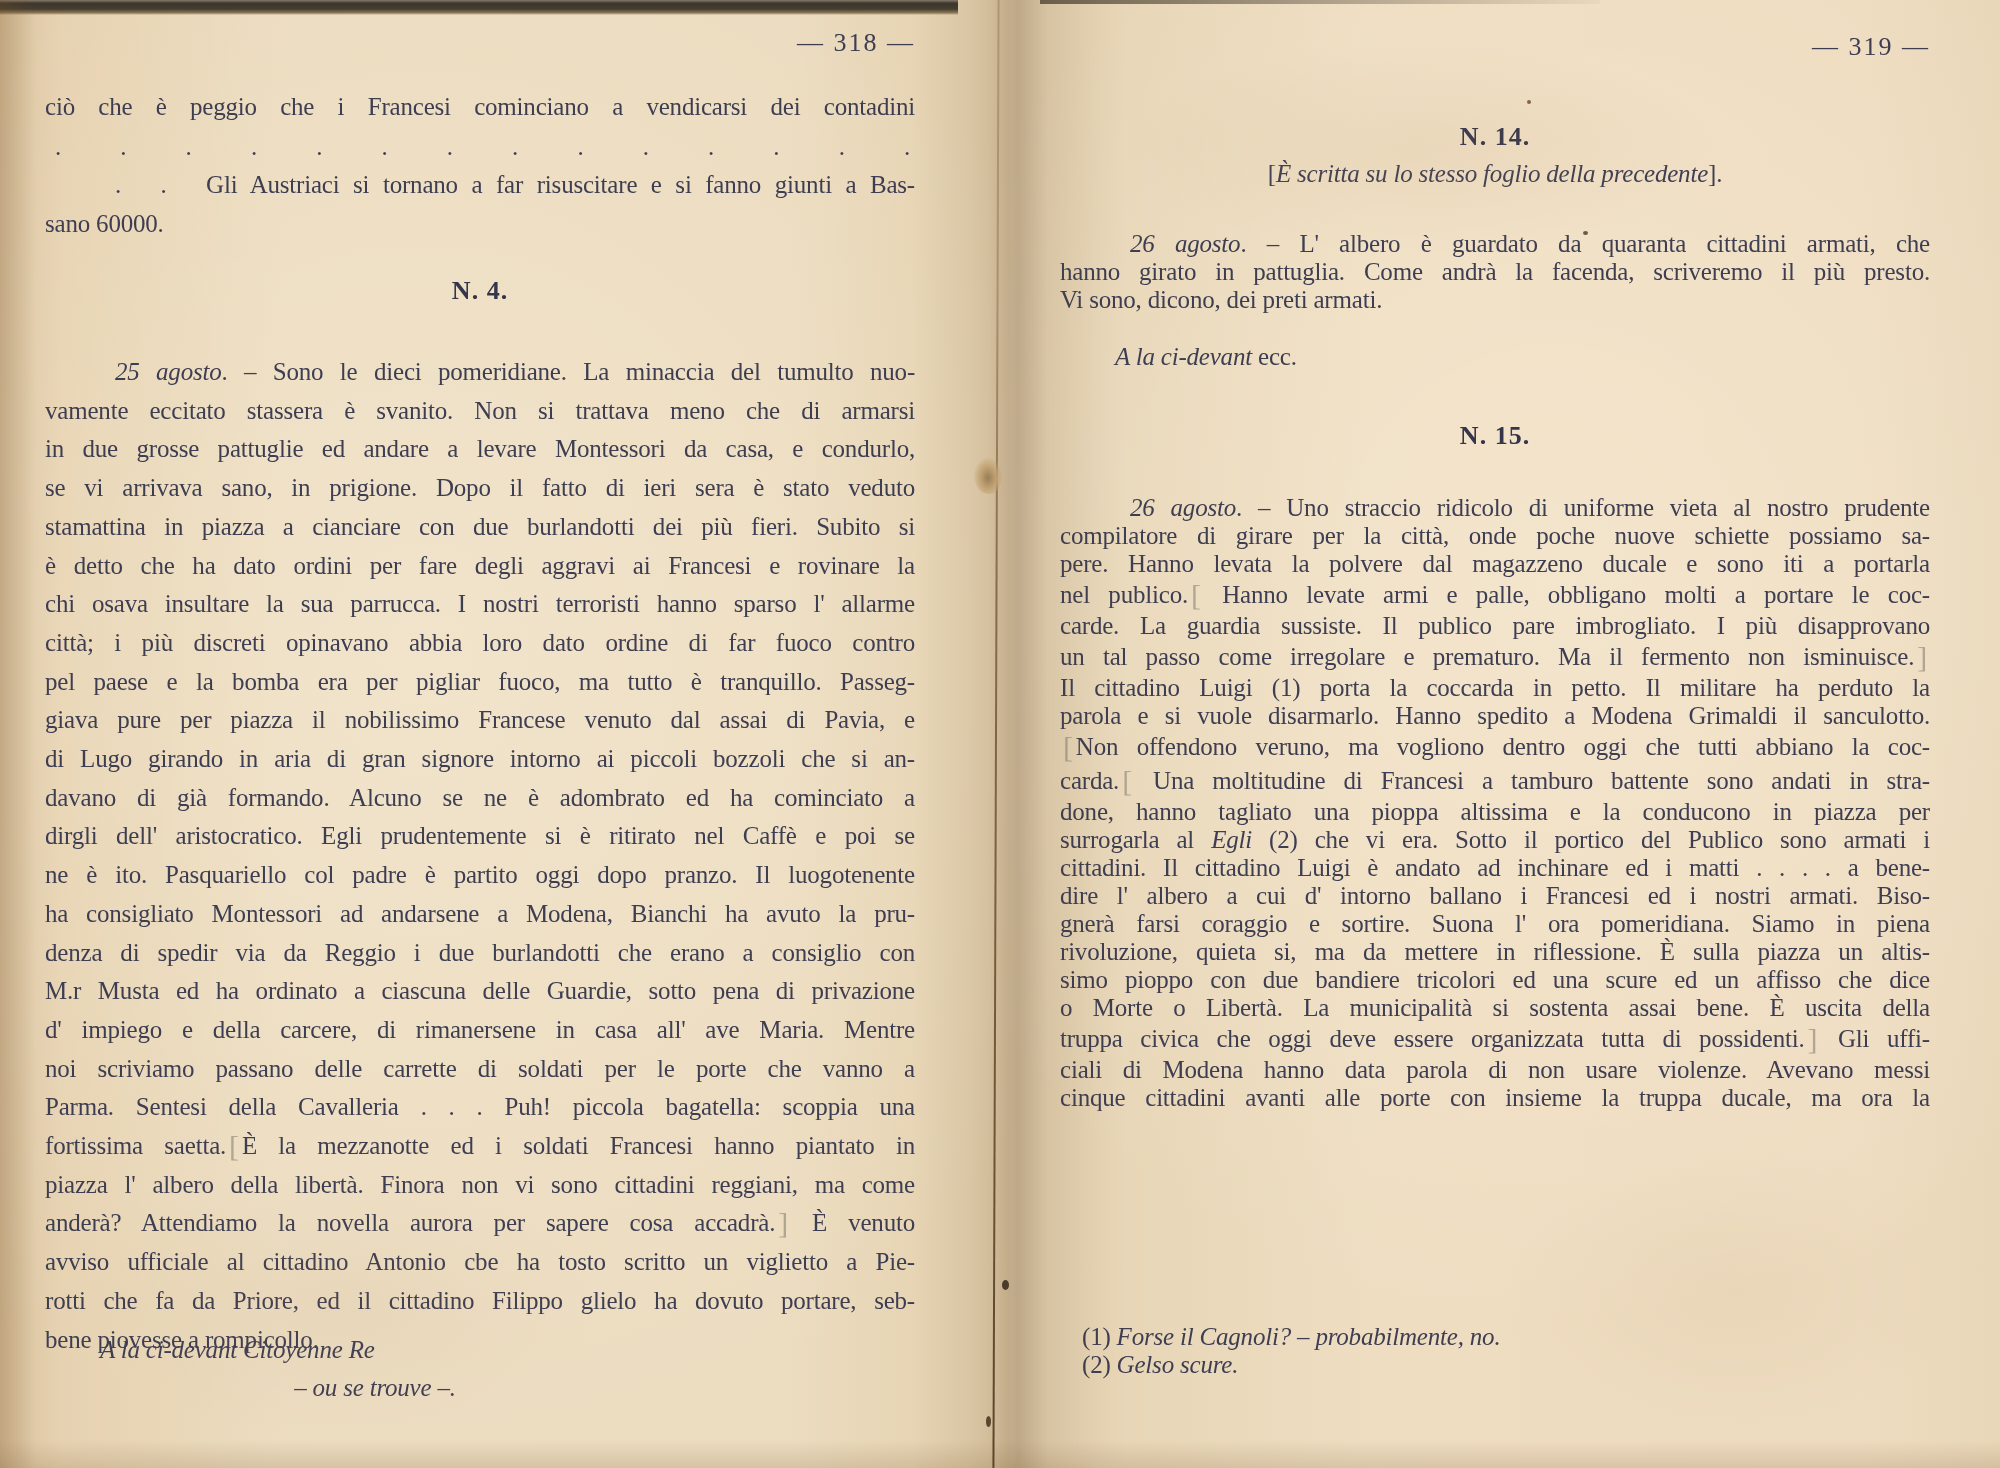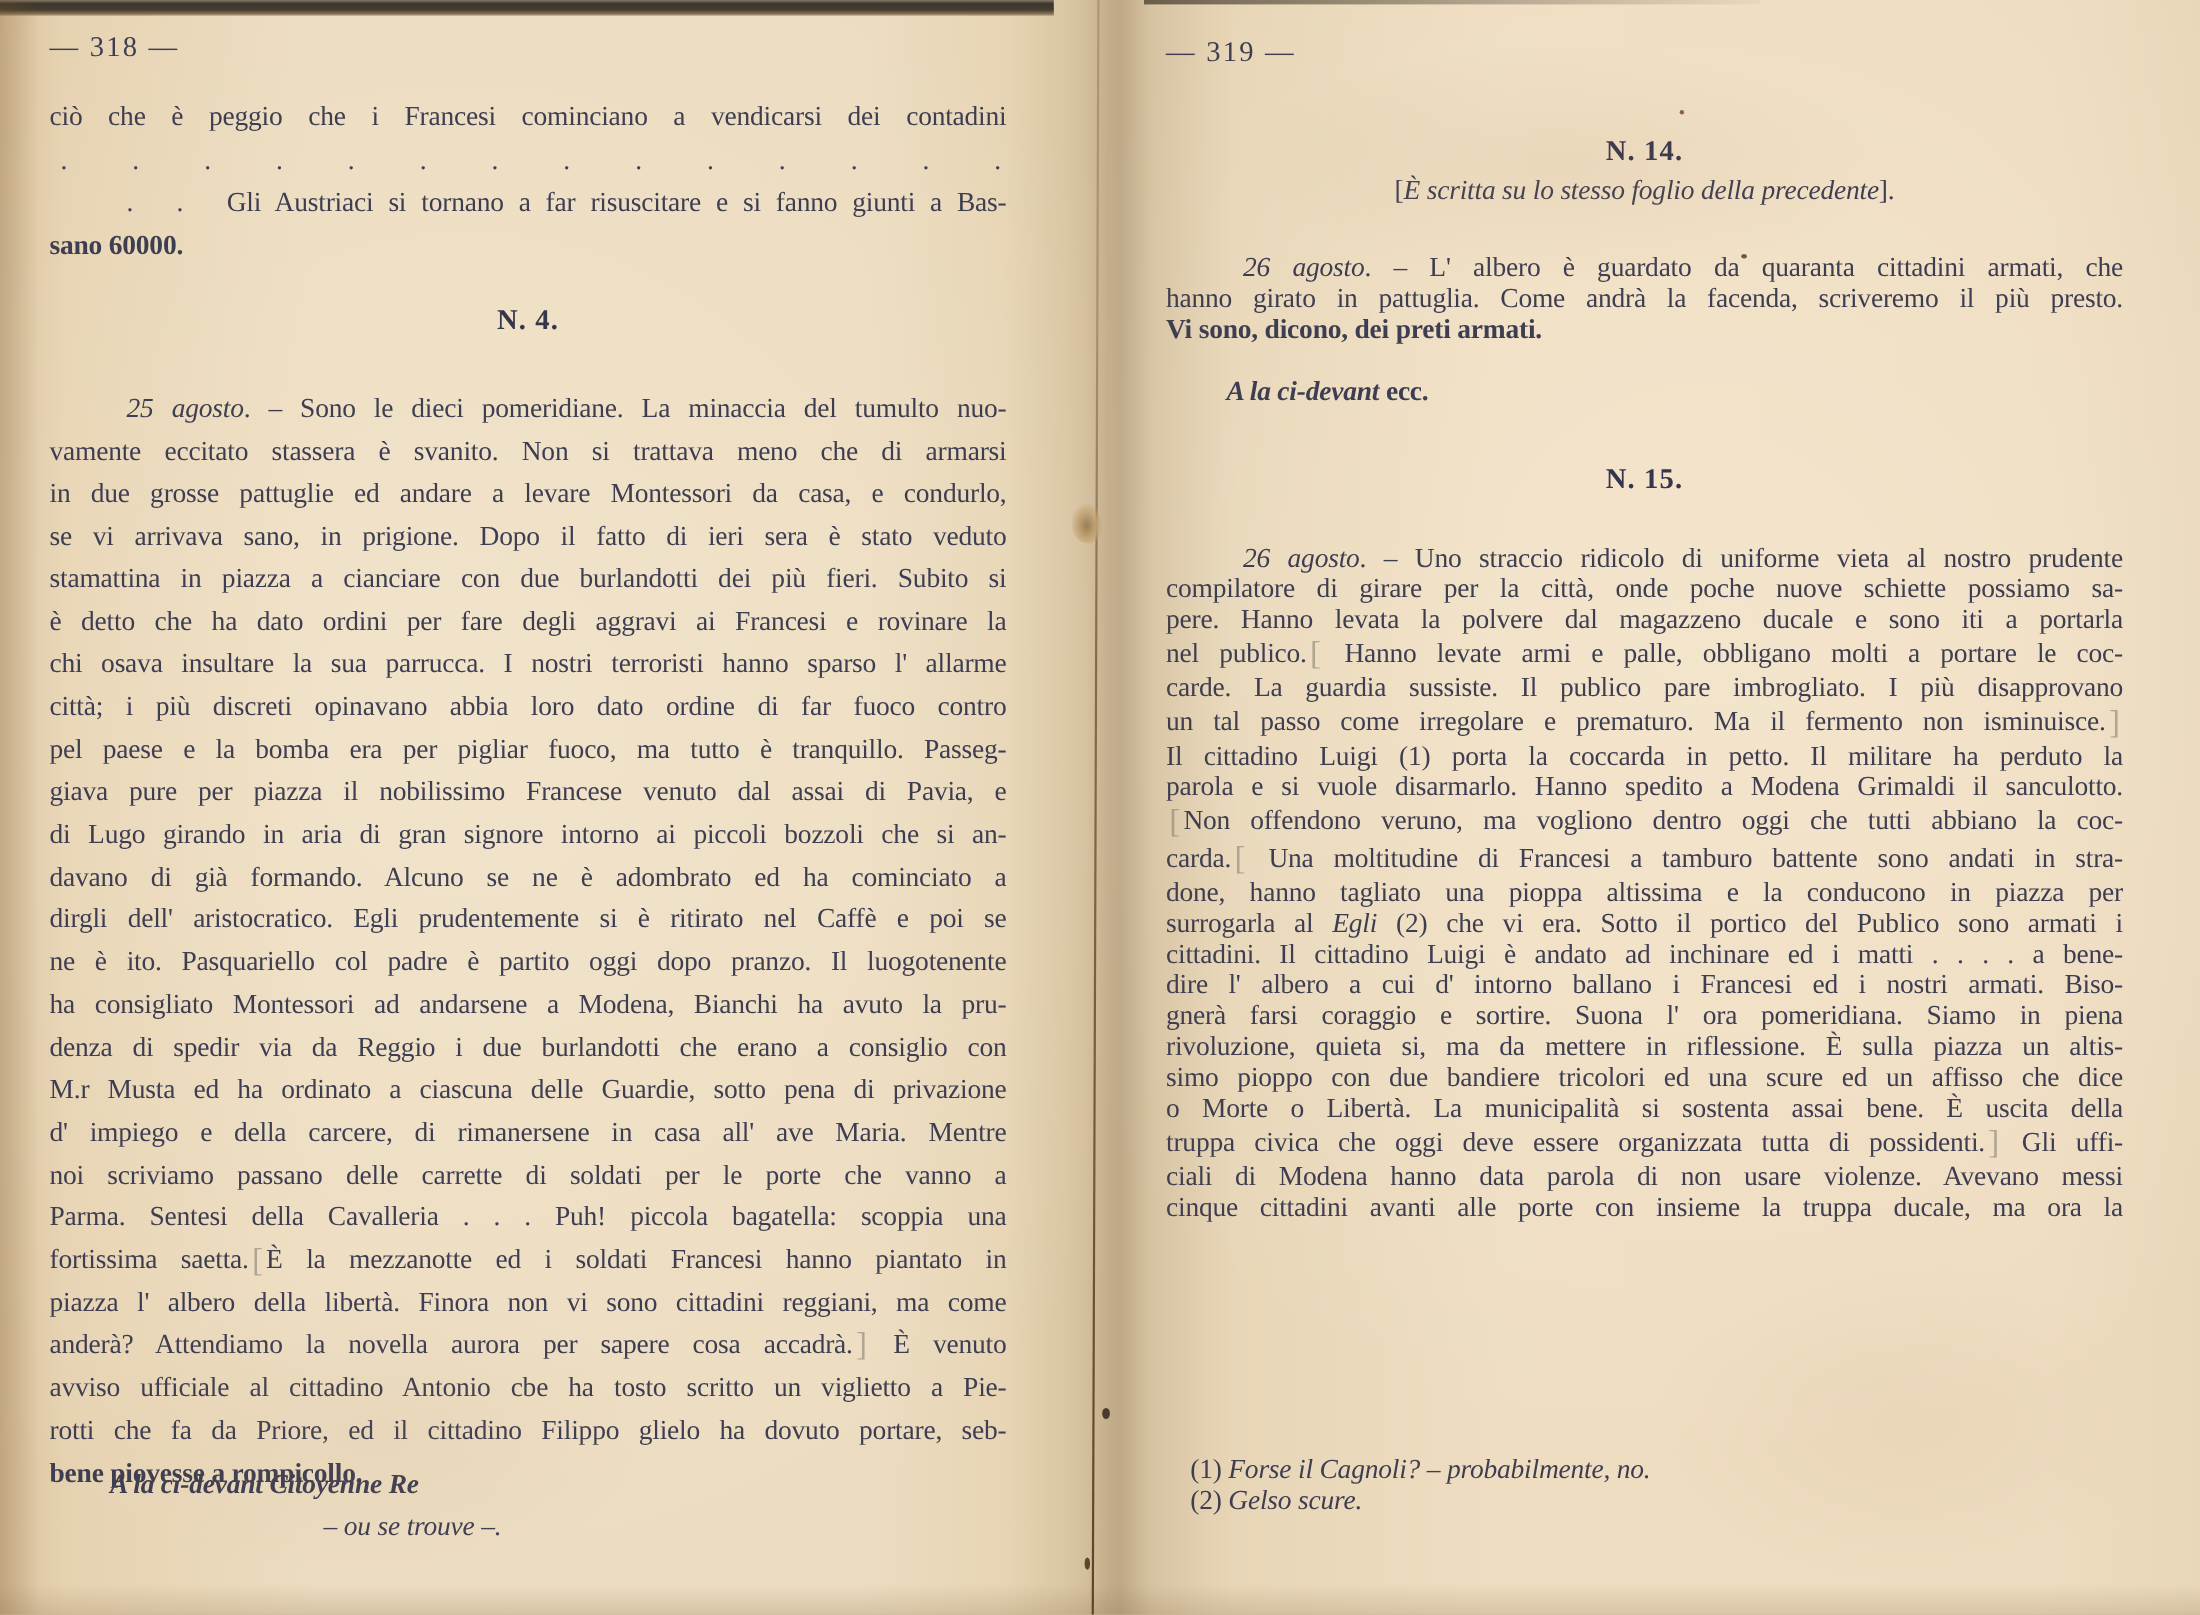--- a/index.html
+++ b/index.html
@@ -22,28 +22,28 @@
     background:
       radial-gradient(110% 80% at 55% 40%, rgba(255,249,233,0.30), rgba(0,0,0,0) 65%),
       linear-gradient(90deg,#decaa8 0%,#e7d5b6 9%,#eeddc1 36%,#eedcc0 86%,#e9d7b9 100%);
   }
   .block{position:absolute;}
   .line{
     text-align:justify;text-align-last:justify;
     font-size:25px;letter-spacing:-0.2px;white-space:normal;
   }
   .page-left .line{line-height:38.7px;}
-  .line.flush{text-align-last:left;font-weight:bold;}
+  .line.flush{text-align-last:left;}
   .line.indent{text-indent:70px;}
   .no-just .line{text-align:left;text-align-last:left;}
   .center{text-align:center;}
   .center .line,.line.center{text-align:center;text-align-last:center;}
   .pageno{
     position:absolute;font-size:26px;letter-spacing:2px;
-    text-align:left;color:var(--ink,#3e3e52);
+    text-align:right;color:var(--ink,#3e3e52);
   }
   .heading{
     position:absolute;font-size:26px;font-weight:bold;letter-spacing:1px;
     text-align:center;color:#35354c;
   }
   i{font-style:italic;}
   .pencil{
     color:var(--pencil,#a69d8d);opacity:.85;font-size:30px;
     vertical-align:-2px;margin:0 3px;font-style:normal;font-weight:400;
   }

